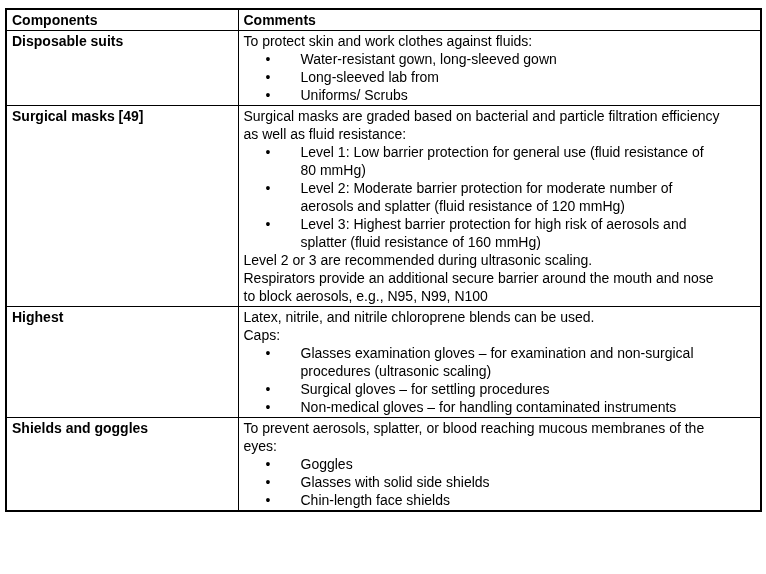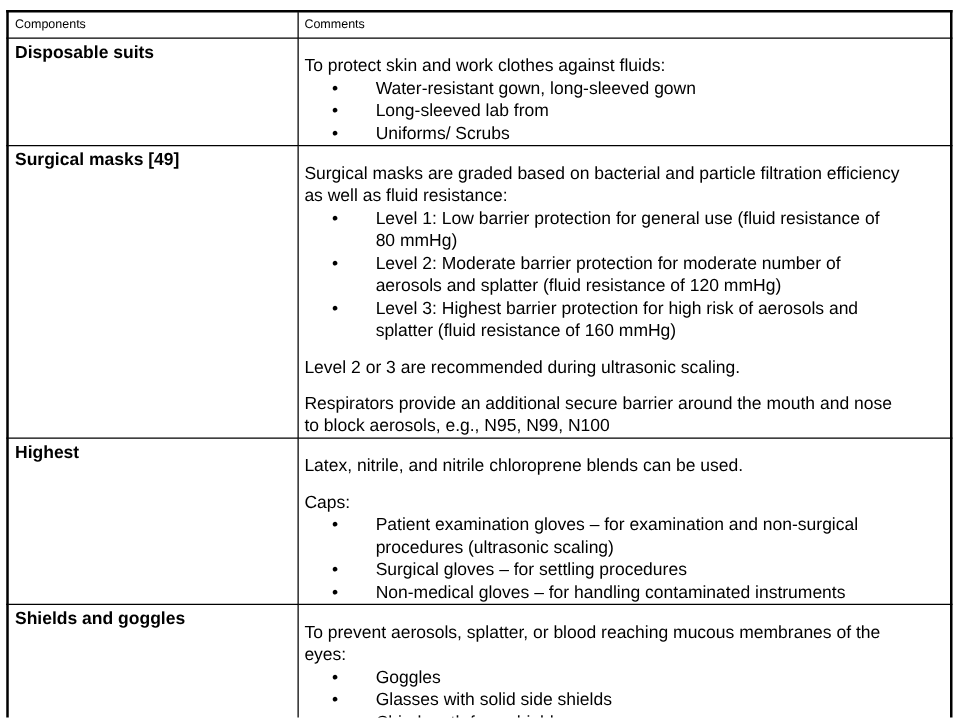--- a/index.html
+++ b/index.html
@@ -30,29 +30,28 @@
   }
   col.col-components { width: 232px; }
   col.col-comments  { width: 523px; }
   table.ppe th, table.ppe td {
     border: 1px solid #000000;
     vertical-align: top;
     text-align: left;
     padding: 1px 6px 1px 5px;
   }
   table.ppe th {
-    font-weight: normal;
-    font-size: 10px;
+    font-weight: bold;
+    font-size: 14px;
   }
   td.comp {
     font-weight: bold;
   }
   .para {
     white-space: pre-line;
-    margin-top: 11px;
   }
   .bullet {
     position: relative;
     padding-left: 57px;
   }
   .bullet .dot {
     position: absolute;
     left: 22px;
     top: 0;
   }
@@ -120,21 +119,21 @@
 to block aerosols, e.g., N95, N99, N100</div>
           </td>
         </tr>
         <tr>
           <td class="comp">Highest</td>
           <td>
             <div class="para">Latex, nitrile, and nitrile chloroprene blends can be used.</div>
             <div class="para">Caps:</div>
             <div class="bullet">
               <span class="dot">•</span>
-              <span class="btext">Patient examination gloves – for examination and non-surgical
+              <span class="btext">Glasses examination gloves – for examination and non-surgical
 procedures (ultrasonic scaling)</span>
             </div>
             <div class="bullet">
               <span class="dot">•</span>
               <span class="btext">Surgical gloves – for settling procedures</span>
             </div>
             <div class="bullet">
               <span class="dot">•</span>
               <span class="btext">Non-medical gloves – for handling contaminated instruments</span>
             </div>

